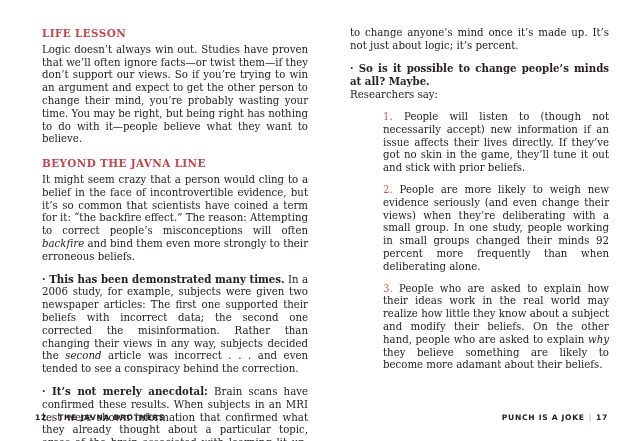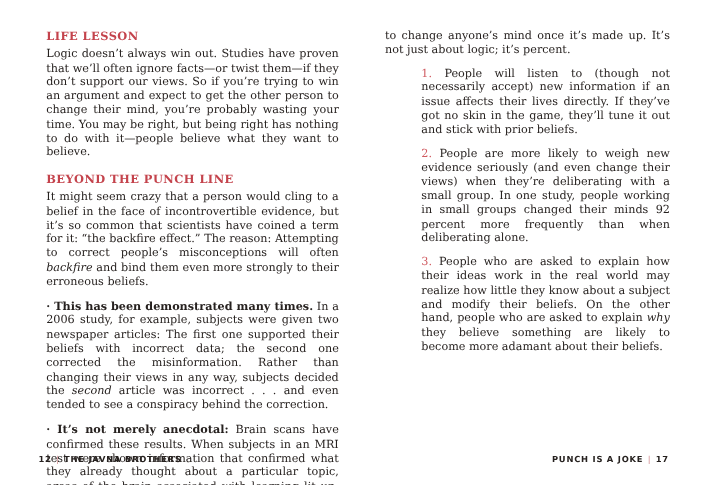--- a/index.html
+++ b/index.html
@@ -44,33 +44,34 @@
 </style>
 </head>
 <body>
 
 <div class="spread" style="--red: #c4434c; --numred: #d05a60; --pipered: #d08a8d; --text: #26211f; background: rgb(255, 255, 255);">
 
   <div class="page page-left">
     <div class="content">
         <div class="section heading"><span>LIFE LESSON</span></div>
         <div class="section para"><span>Logic doesn’t always win out. Studies have proven that we’ll often ignore facts—or twist them—if they don’t support our views. So if you’re trying to win an argument and expect to get the other person to change their mind, you’re probably wasting your time. You may be right, but being right has nothing to do with it—people believe what they want to believe.</span></div>
-        <div class="section heading"><span>BEYOND THE PUNCH LINE</span></div>
+        <div class="section heading"><span>BEYOND THE JAVNA LINE</span></div>
         <div class="section para"><span>It might seem crazy that a person would cling to a belief in the face of incontrovertible evidence, but it’s so common that scientists have coined a term for it: “the backfire effect.” The reason: Attempting to correct people’s misconceptions will often </span><span class="i">backfire</span><span> and bind them even more strongly to their erroneous beliefs.</span></div>
         <div class="section bullet"><span class="bullet-dot">· </span><span class="b">This has been demonstrated many times.</span><span> In a 2006 study, for example, subjects were given two newspaper articles: The first one supported their beliefs with incorrect data; the second one corrected the misinformation. Rather than changing their views in any way, subjects decided the </span><span class="i">second</span><span> article was incorrect . . . and even tended to see a conspiracy behind the correction.</span></div>
         <div class="section bullet"><span class="bullet-dot">· </span><span class="b">It’s not merely anecdotal:</span><span> Brain scans have confirmed these results. When subjects in an MRI test were shown information that confirmed what they already thought about a particular topic, areas of the brain associated with learning lit up. But when the same subjects were shown info that contradicted their beliefs, sections of the brain that are associated with “thought suppression” lit up. This illustrates how difficult it is</span></div>
       </div>
     <div class="footer footer-left">
       <span>12</span><span class="pipe">|</span><span>THE JAVNA BROTHERS</span>
     </div>
   </div>
 
   <div class="page page-right">
     <div class="content">
         <div class="section para"><span>to change anyone’s mind once it’s made up. It’s not just about logic; it’s percent.</span></div>
+        <div class="section bullet"><span class="bullet-dot">· </span><span class="b">So is it possible to change people’s minds at all? Maybe.</span><span class="block">Researchers say:</span></div>
         <div class="section numbered"><span class="item-number">1. </span><span>People will listen to (though not necessarily accept) new information if an issue affects their lives directly. If they’ve got no skin in the game, they’ll tune it out and stick with prior beliefs.</span></div>
         <div class="section numbered"><span class="item-number">2. </span><span>People are more likely to weigh new evidence seriously (and even change their views) when they’re deliberating with a small group. In one study, people working in small groups changed their minds 92 percent more frequently than when deliberating alone.</span></div>
         <div class="section numbered"><span class="item-number">3. </span><span>People who are asked to explain how their ideas work in the real world may realize how little they know about a subject and modify their beliefs. On the other hand, people who are asked to explain </span><span class="i">why</span><span> they believe something are likely to become more adamant about their beliefs.</span></div>
       </div>
     <div class="footer footer-right">
       <span>PUNCH IS A JOKE</span><span class="pipe">|</span><span>17</span>
     </div>
   </div>
 
 </div>

